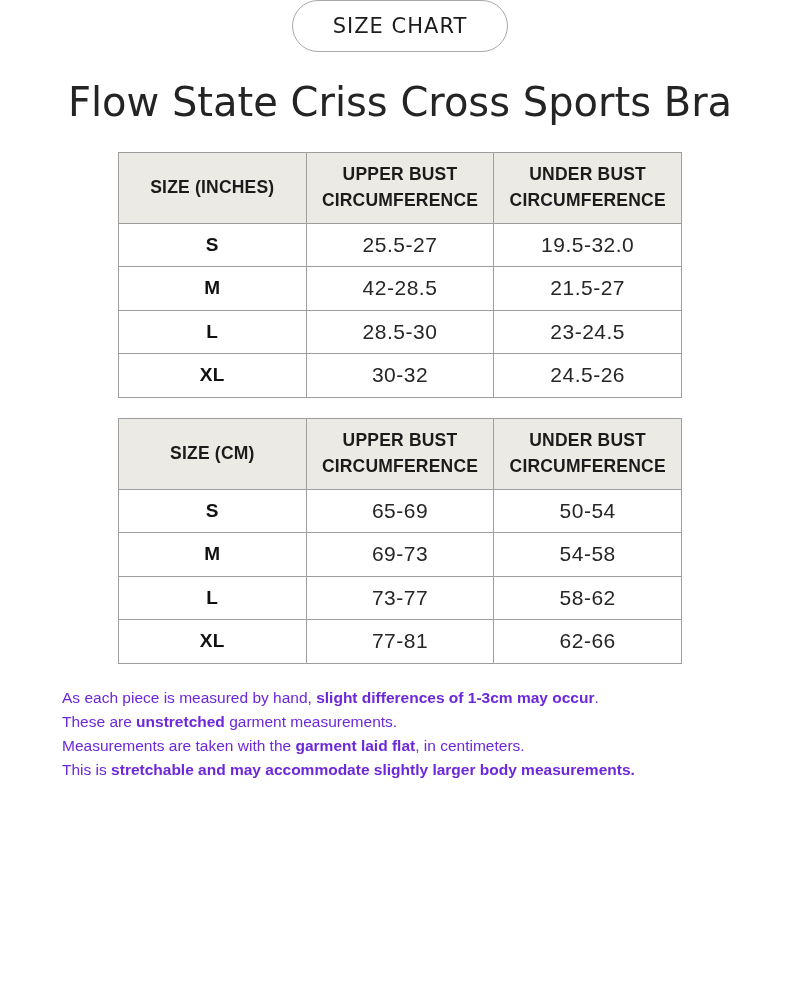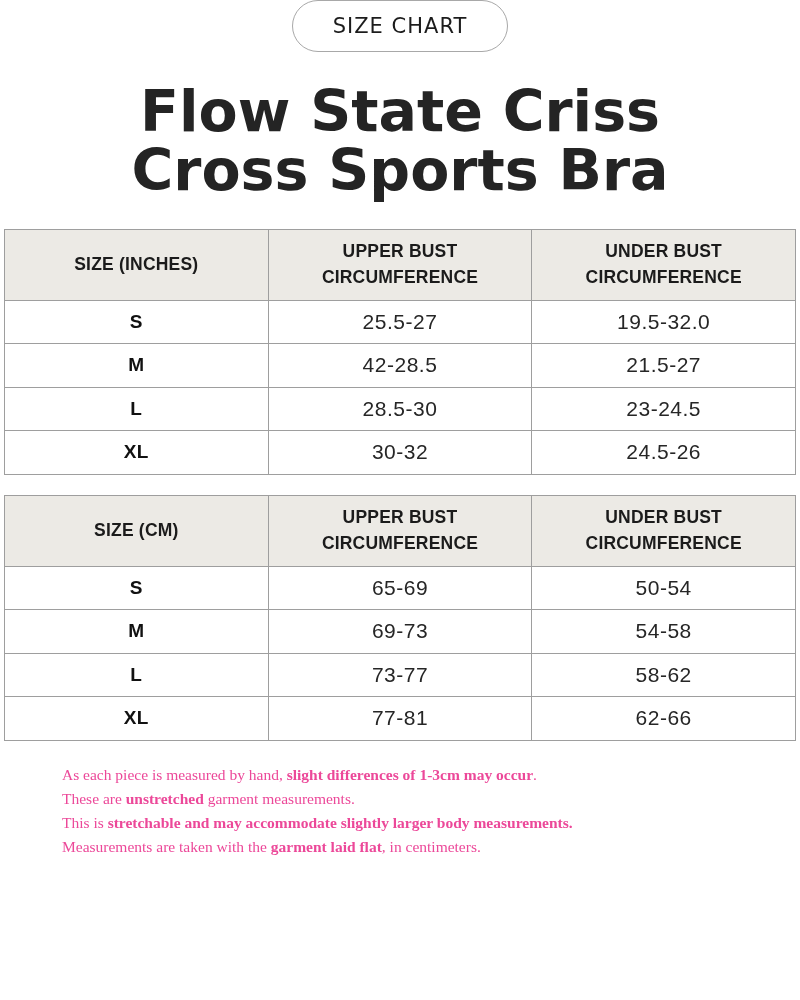--- a/index.html
+++ b/index.html
@@ -20,25 +20,25 @@
     border-radius:999px;
     padding:13px 40px;
     font-family:"DejaVu Sans",sans-serif;
     font-size:21px;letter-spacing:1px;font-weight:400;color:#1c1c1c;
     background:#ffffff;white-space:nowrap;
   }
   h1.title{
     margin:30px auto 0;max-width:700px;
     text-align:center;
     font-family:"DejaVu Sans",sans-serif;
-    font-weight:700;font-size:57px;line-height:1.04;
+    font-weight:400;font-size:40px;line-height:1.04;
     color:#242424;letter-spacing:0;
   }
   table.size-table{
-    width:792px;margin:28px auto 16px;
+    width:564px;margin:28px auto 16px;
     border-collapse:collapse;table-layout:fixed;padding-left:8px;
   }
   table.size-table + table.size-table{margin-top:20px;}
   .size-table th,.size-table td{
     border:1.5px solid var(--border);
     text-align:center;vertical-align:middle;
   }
   .size-table th{
     background:var(--header-bg);
     font-size:17.5px;font-weight:700;line-height:1.45;
@@ -47,22 +47,22 @@
   }
   .size-table td{
     height:42.5px;font-size:21px;letter-spacing:0.5px;
     color:#262626;padding:0 4px;
   }
   .size-table td.size{
     font-weight:700;font-size:19px;color:#111111;
   }
   .notes{
     margin:22px 62px 0 62px;
-    font-family:Liberation Serif, serif;
-    font-size:15.5px;line-height:24px;color:#ec4899;
+    font-family:Liberation Sans, sans-serif;
+    font-size:15.5px;line-height:24px;color:#6d28d9;
   }
   .notes p{margin:0;}
   .notes strong{font-weight:700;}
 </style>
 </head>
 <body>
 
 <div class="badge-wrap">
   <div class="badge">SIZE CHART</div>
 </div>
@@ -129,15 +129,15 @@
       <td class="size">XL</td>
       <td>77-81</td>
       <td>62-66</td>
     </tr>
   </tbody>
 </table>
 
 <div class="notes">
   <p class="note"><span>As each piece is measured by hand, </span><strong>slight differences of 1-3cm may occur</strong><span>.</span></p>
   <p class="note"><span>These are </span><strong>unstretched</strong><span> garment measurements.</span></p>
+  <p class="note"><span>Measurements are taken with the </span><strong>garment laid flat</strong><span>, in centimeters.</span></p>
   <p class="note"><span>This is </span><strong>stretchable and may accommodate slightly larger body measurements.</strong><span></span></p>
-  <p class="note"><span>Measurements are taken with the </span><strong>garment laid flat</strong><span>, in centimeters.</span></p>
 </div>
 
 </body></html>

